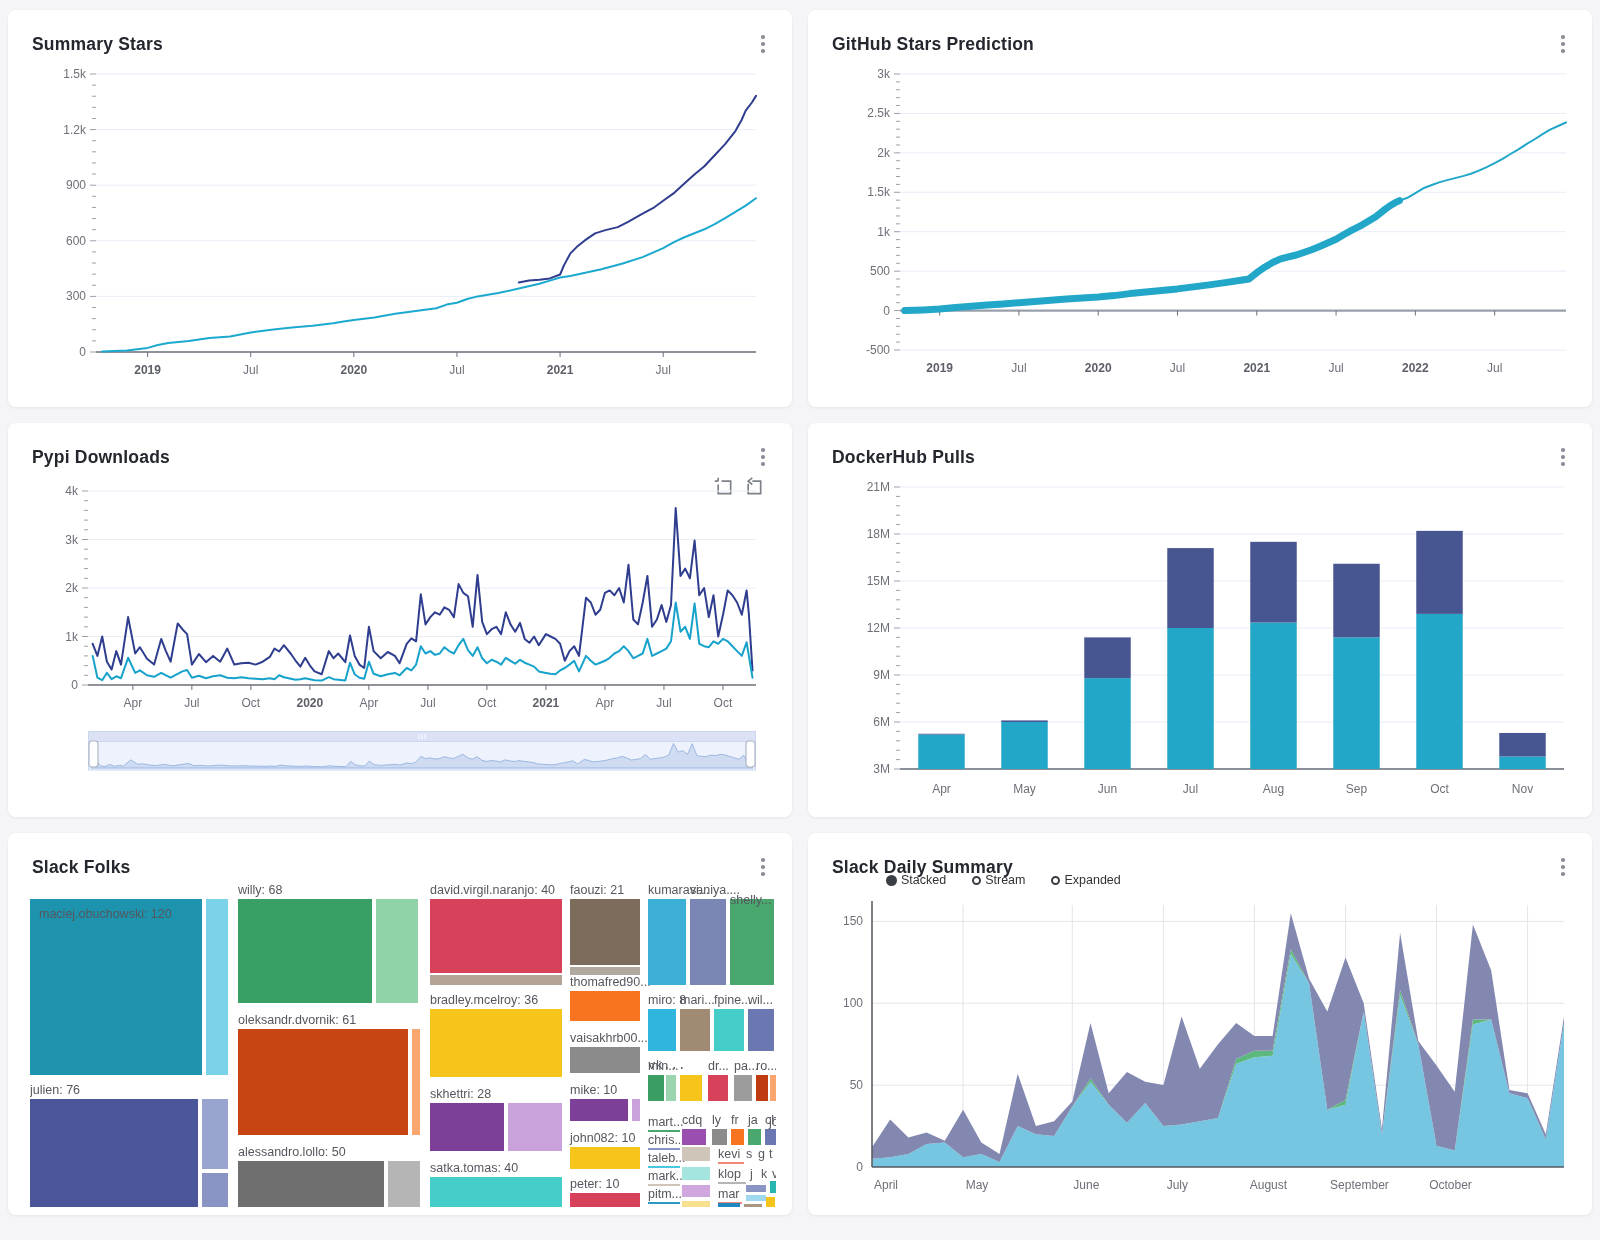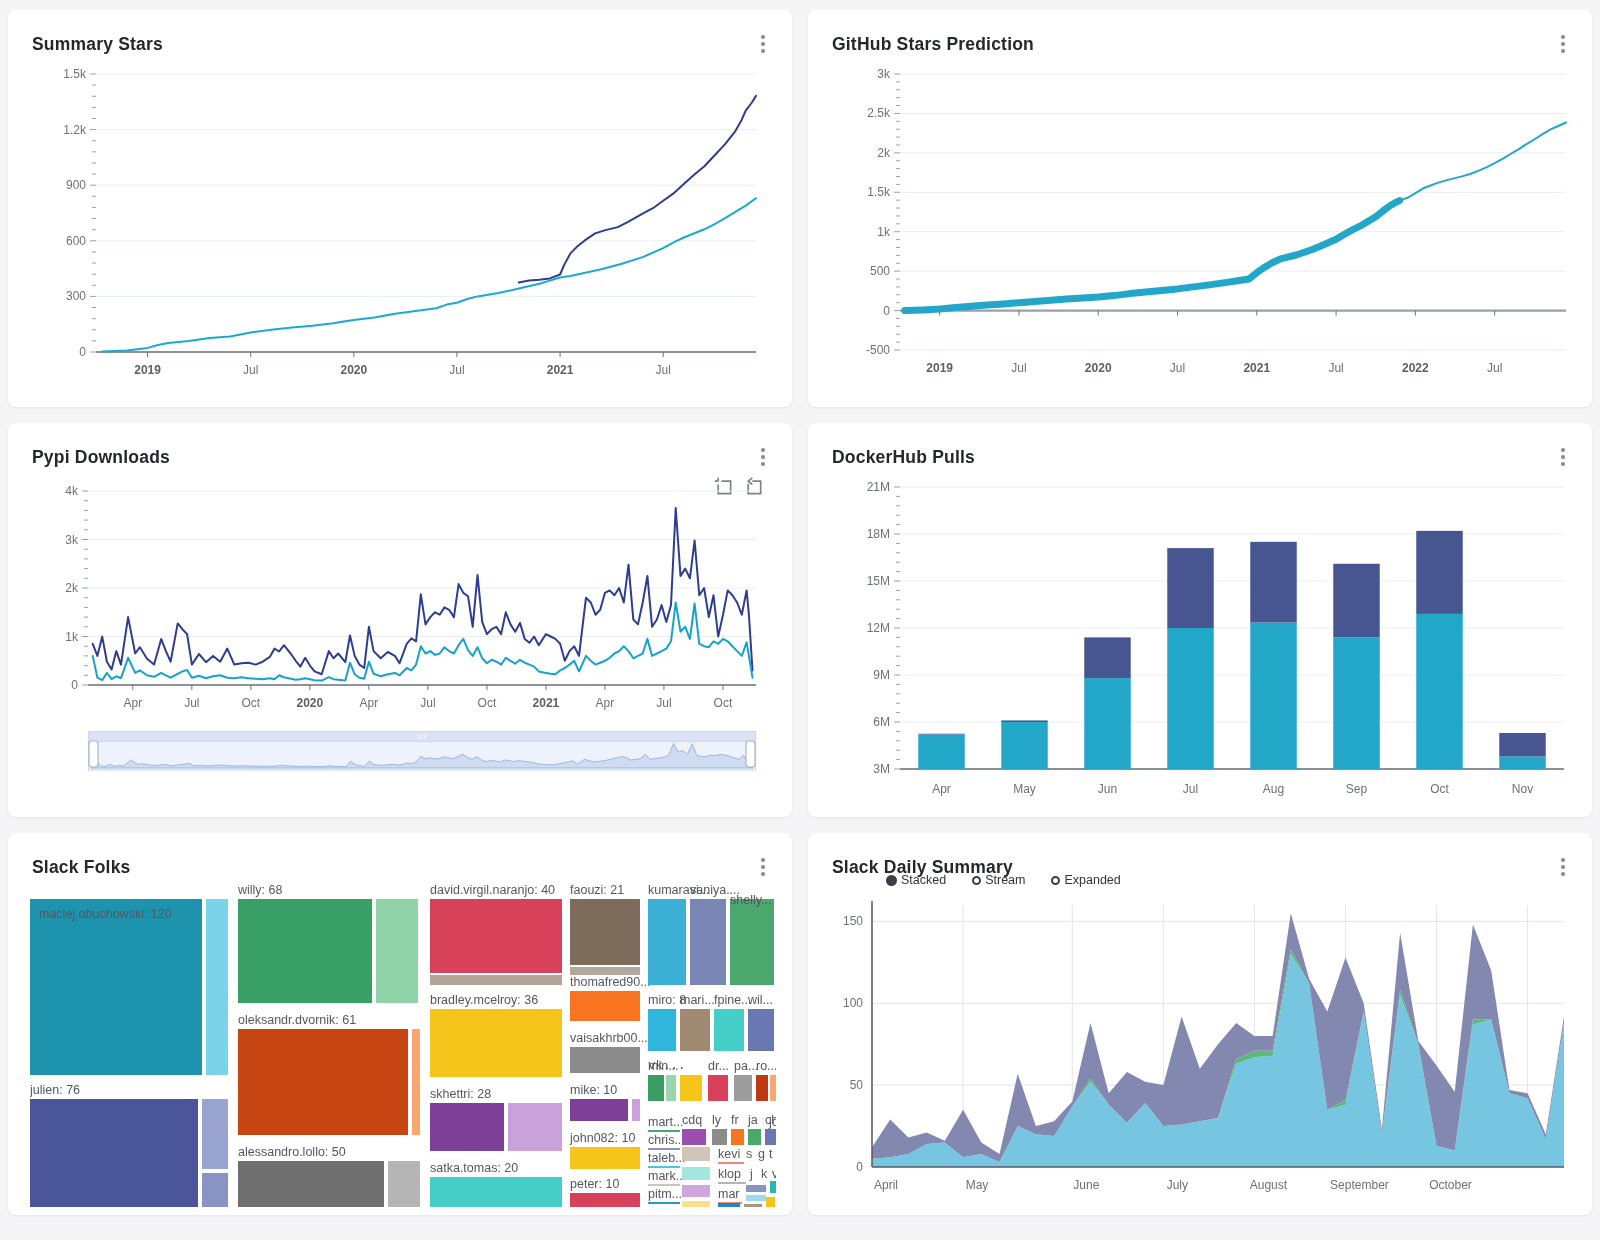--- a/index.html
+++ b/index.html
@@ -371,21 +371,21 @@
         <div class="tm-block" style="left: 358px; top: 276px; width: 32px; height: 46px; background: rgb(181, 181, 181);"></div>
         <div class="tm-block" style="left: 400px; top: 14px; width: 132px; height: 74px; background: rgb(216, 65, 90);"></div>
         <div class="tm-label" style="left: 400px; top: -2px;">david.virgil.naranjo: 40</div>
         <div class="tm-block" style="left: 400px; top: 90px; width: 132px; height: 10px; background: rgb(180, 164, 152);"></div>
         <div class="tm-block" style="left: 400px; top: 124px; width: 132px; height: 68px; background: rgb(246, 197, 27);"></div>
         <div class="tm-label" style="left: 400px; top: 108px;">bradley.mcelroy: 36</div>
         <div class="tm-block" style="left: 400px; top: 218px; width: 74px; height: 48px; background: rgb(126, 63, 152);"></div>
         <div class="tm-label" style="left: 400px; top: 202px;">skhettri: 28</div>
         <div class="tm-block" style="left: 478px; top: 218px; width: 54px; height: 48px; background: rgb(201, 162, 220);"></div>
         <div class="tm-block" style="left: 400px; top: 292px; width: 132px; height: 30px; background: rgb(69, 205, 200);"></div>
-        <div class="tm-label" style="left: 400px; top: 276px;">satka.tomas: 20</div>
+        <div class="tm-label" style="left: 400px; top: 276px;">satka.tomas: 40</div>
         <div class="tm-block" style="left: 540px; top: 14px; width: 70px; height: 66px; background: rgb(125, 108, 91);"></div>
         <div class="tm-label" style="left: 540px; top: -2px;">faouzi: 21</div>
         <div class="tm-block" style="left: 540px; top: 82px; width: 70px; height: 8px; background: rgb(178, 169, 158);"></div>
         <div class="tm-block" style="left: 540px; top: 106px; width: 70px; height: 30px; background: rgb(249, 116, 32);"></div>
         <div class="tm-label" style="left: 540px; top: 90px;">thomafred90...</div>
         <div class="tm-block" style="left: 540px; top: 162px; width: 70px; height: 26px; background: rgb(139, 139, 139);"></div>
         <div class="tm-label" style="left: 540px; top: 146px;">vaisakhrb00...</div>
         <div class="tm-block" style="left: 540px; top: 214px; width: 58px; height: 22px; background: rgb(126, 63, 152);"></div>
         <div class="tm-label" style="left: 540px; top: 198px;">mike: 10</div>
         <div class="tm-block" style="left: 602px; top: 214px; width: 8px; height: 22px; background: rgb(201, 162, 220);"></div>

